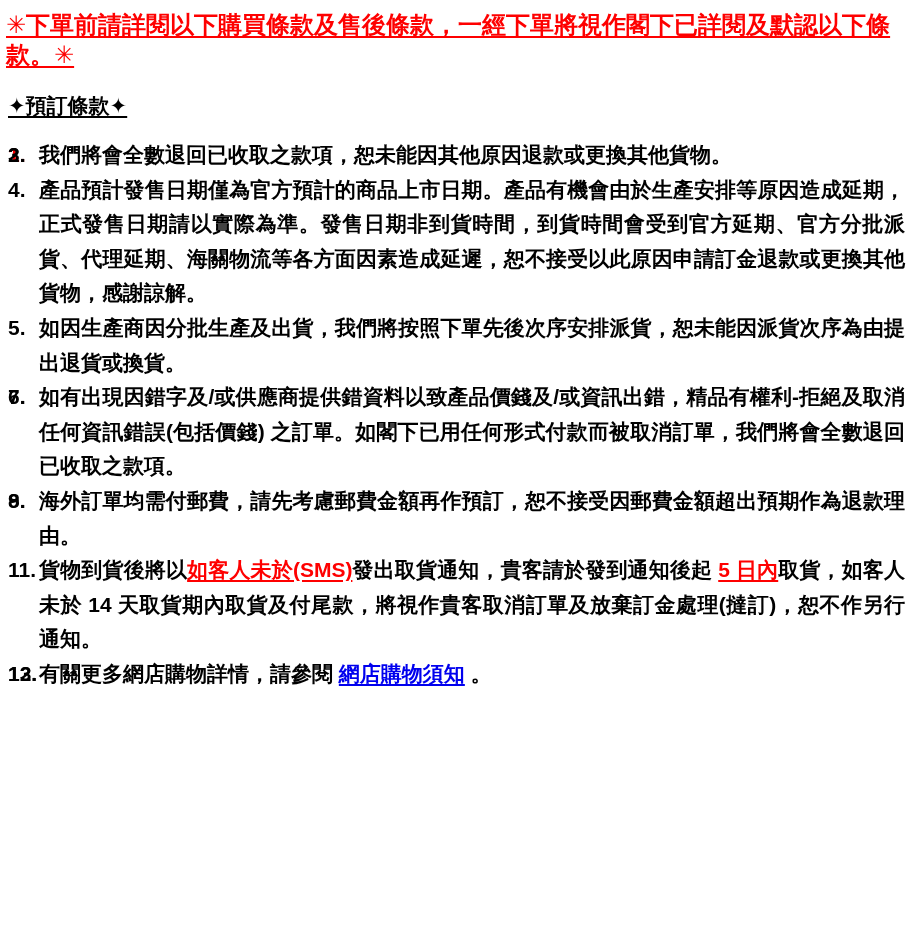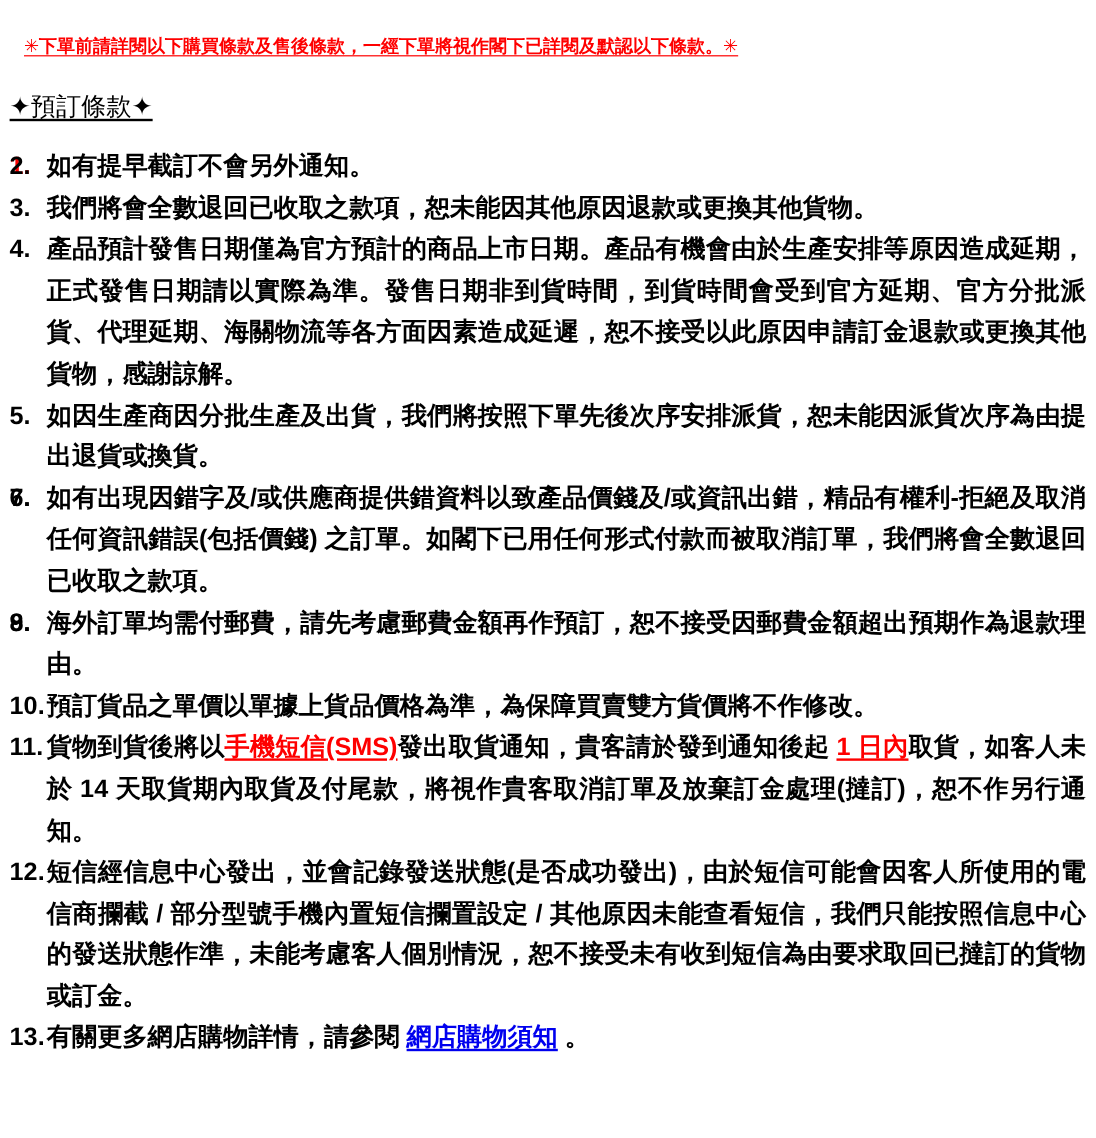--- a/index.html
+++ b/index.html
@@ -8,34 +8,34 @@
     height: 948px;
     background: #ffffff;
     overflow: hidden;
     font-family: "Liberation Sans", "DejaVu Sans", sans-serif;
     font-weight: bold;
     color: var(--text-black, #000000);
   }
   .page { padding: 6px 6px 0 6px; }
 
   .notice {
-    margin: 14px;
+    margin: 0;
     padding-top: 4px;
-    font-size: 15px;
+    font-size: 24px;
     line-height: 30px;
     color: var(--warning-red, #fe0000);
     text-decoration: underline;
     text-underline-offset: 3px;
   }
 
   .section-title {
     margin: 21px 0 16px 2px;
     font-size: 21px;
     line-height: 30px;
-    font-weight: normal;
+    font-weight: bold;
     text-decoration: underline;
     text-underline-offset: 3px;
   }
 
   .terms-list {
     list-style: none;
     margin: 17px 0 0 0;
     padding: 0 2px;
     font-size: 21px;
     line-height: 34.6px;
@@ -66,26 +66,25 @@
 </head>
 <body>
 
 <div class="page">
   <p class="notice">✳下單前請詳閱以下購買條款及售後條款，一經下單將視作閣下已詳閱及默認以下條款。✳</p>
 
   <h2 class="section-title">✦預訂條款✦</h2>
 
   <ol class="terms-list" id="terms-list">
       <li class="term red"><span class="num">1.</span></li>
-      <li class="term"><span class="num">2.</span><span class="txt"><span>如有提早截訂不會另外通知。</span></span></li>
+      <li class="term"><span class="num">2.</span></li>
       <li class="term"><span class="num">3.</span><span class="txt"><span>我們將會全數退回已收取之款項，恕未能因其他原因退款或更換其他貨物。</span></span></li>
       <li class="term"><span class="num">4.</span><span class="txt"><span>產品預計發售日期僅為官方預計的商品上市日期。產品有機會由於生產安排等原因造成延期，正式發售日期請以實際為準。發售日期非到貨時間，到貨時間會受到官方延期、官方分批派貨、代理延期、海關物流等各方面因素造成延遲，恕不接受以此原因申請訂金退款或更換其他貨物，感謝諒解。</span></span></li>
       <li class="term"><span class="num">5.</span><span class="txt"><span>如因生產商因分批生產及出貨，我們將按照下單先後次序安排派貨，恕未能因派貨次序為由提出退貨或換貨。</span></span></li>
       <li class="term"><span class="num">6.</span></li>
       <li class="term"><span class="num">7.</span><span class="txt"><span>如有出現因錯字及/或供應商提供錯資料以致產品價錢及/或資訊出錯，精品有權利-拒絕及取消任何資訊錯誤(包括價錢) 之訂單。如閣下已用任何形式付款而被取消訂單，我們將會全數退回已收取之款項。</span></span></li>
       <li class="term"><span class="num">8.</span></li>
       <li class="term"><span class="num">9.</span><span class="txt"><span>海外訂單均需付郵費，請先考慮郵費金額再作預訂，恕不接受因郵費金額超出預期作為退款理由。</span></span></li>
-      <li class="term"><span class="num">10.</span><span class="txt"><span>預訂貨品之單價以單據上貨品價格為準，為保障買賣雙方貨價將不作修改。</span></span></li>
-      <li class="term"><span class="num">11.</span><span class="txt"><span>貨物到貨後將以</span><span class="red-underline">手機短信(SMS)</span><span>發出取貨通知，貴客請於發到通知後起 </span><span class="red-underline">1 日內</span><span>取貨，如客人未於 14 天取貨期內取貨及付尾款，將視作貴客取消訂單及放棄訂金處理(撻訂)，恕不作另行通知。</span></span></li>
-      <li class="term"><span class="num">12.</span><span class="txt"><span>短信經信息中心發出，並會記錄發送狀態(是否成功發出)，由於短信可能會因客人所使用的電信商攔截 / 部分型號手機內置短信攔置設定 / 其他原因未能查看短信，我們只能按照信息中心的發送狀態作準，未能考慮客人個別情況，恕不接受未有收到短信為由要求取回已撻訂的貨物或訂金。</span></span></li>
+      <li class="term"><span class="num">11.</span><span class="txt"><span>貨物到貨後將以</span><span class="red-underline">如客人未於(SMS)</span><span>發出取貨通知，貴客請於發到通知後起 </span><span class="red-underline">5 日內</span><span>取貨，如客人未於 14 天取貨期內取貨及付尾款，將視作貴客取消訂單及放棄訂金處理(撻訂)，恕不作另行通知。</span></span></li>
+      <li class="term"><span class="num">12.</span></li>
       <li class="term"><span class="num">13.</span><span class="txt"><span>有關更多網店購物詳情，請參閱 </span><a href="#" class="link">網店購物須知</a><span> 。</span></span></li>
     </ol>
 </div>
 
 </body></html>

